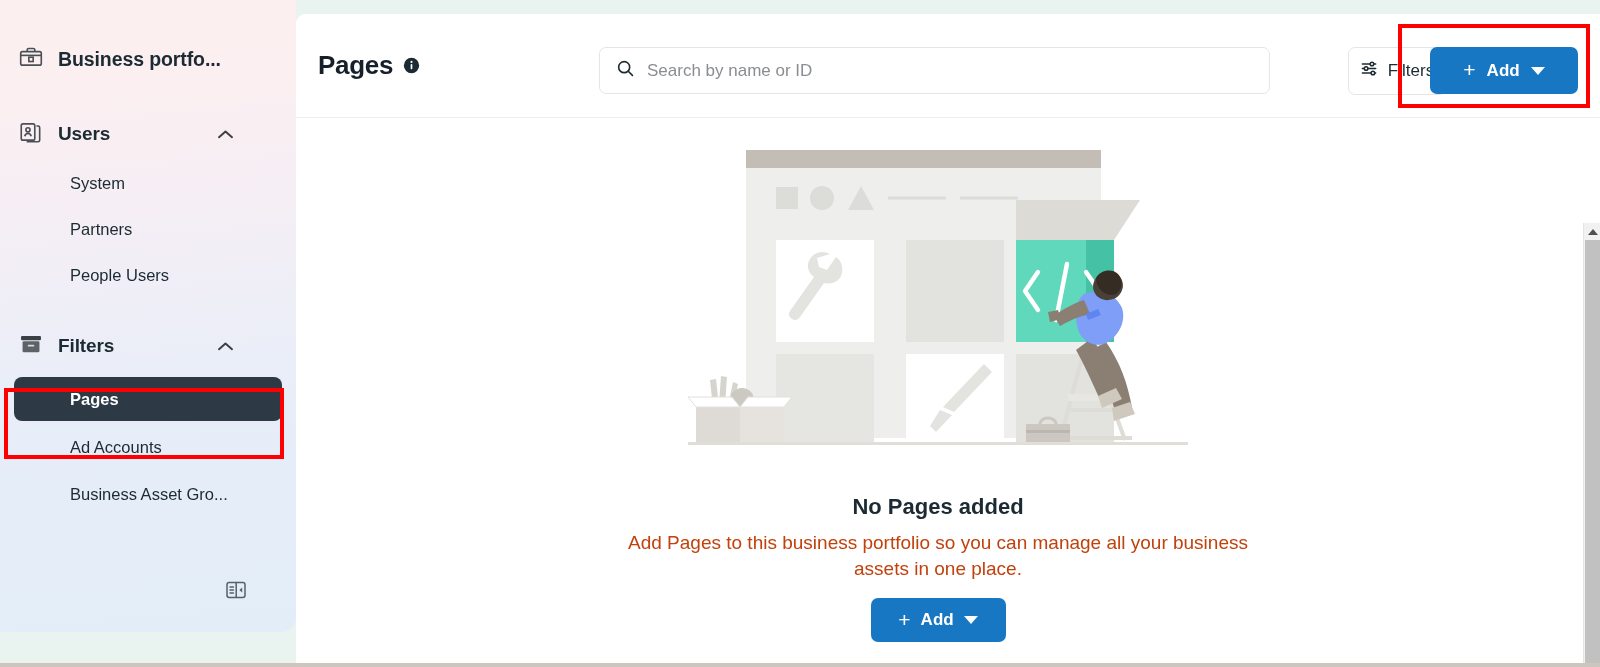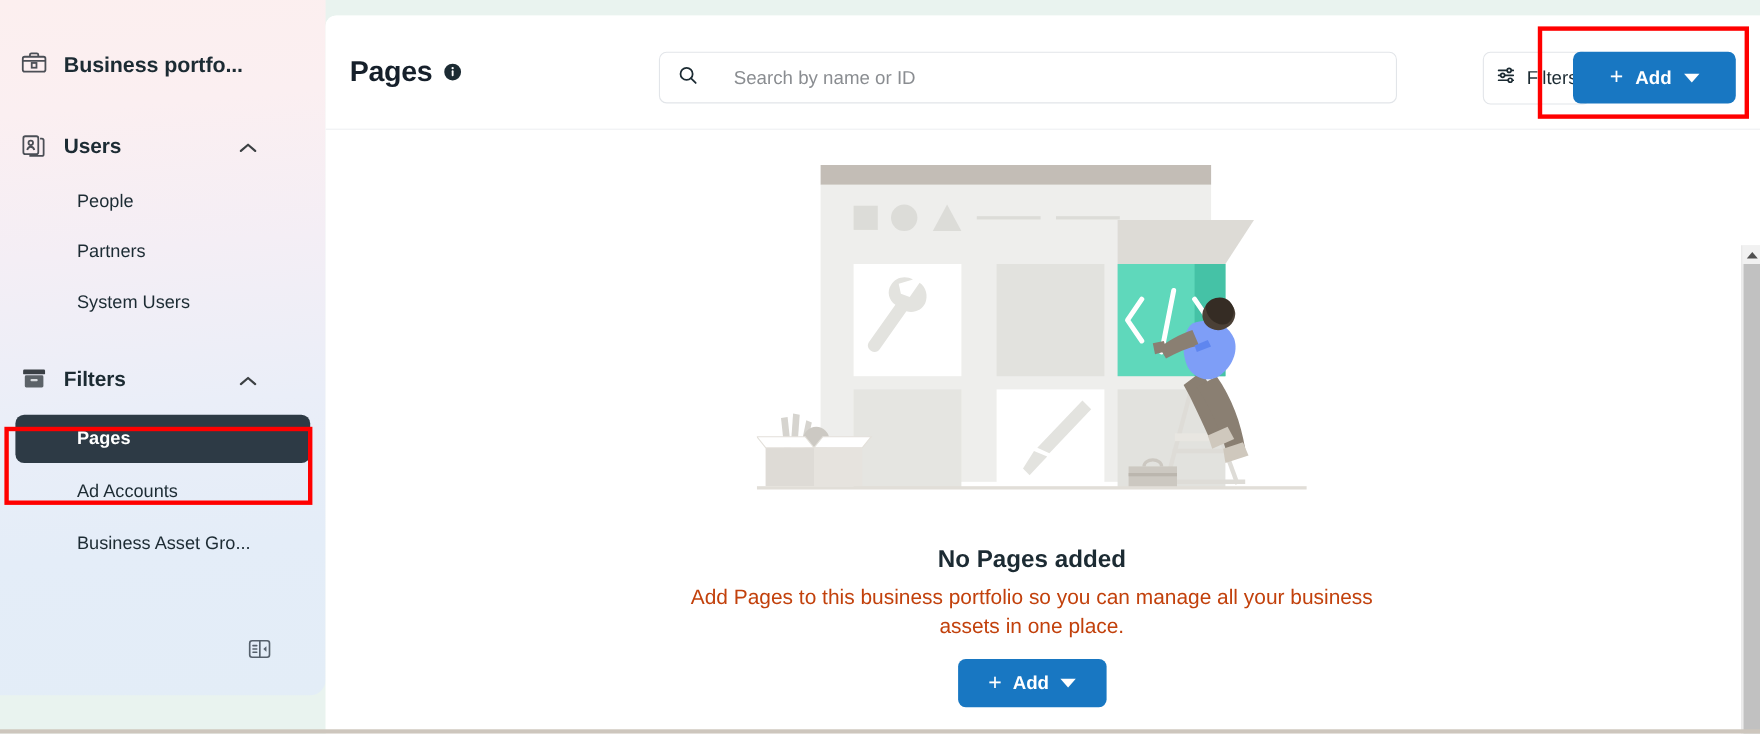--- a/index.html
+++ b/index.html
@@ -134,21 +134,20 @@
     gap: 12px;
     background: #fff;
   }
   .search-input {
     border: none; outline: none;
     flex: 1;
     font-size: 17px;
     font-family: "Liberation Sans", sans-serif;
     color: #a21caf;
     background: transparent;
-    margin-left: 20px;
   }
   .search-input::placeholder { color: #8a8d91; }
 
   .filters-btn {
     position: absolute;
     left: 1052px; top: 33px;
     width: 98px; height: 48px;
     border: 1px solid #e2e5e9;
     border-radius: 7px;
     display: flex; align-items: center; justify-content: center;
@@ -298,27 +297,27 @@
         </span>
         <span class="nav-group-label">Users</span>
         <span class="chevron">
           <svg width="17" height="11" viewBox="0 0 17 11" fill="none" stroke="#3c4043" stroke-width="2" stroke-linecap="round" stroke-linejoin="round">
             <path d="M2 8.2L8.5 2.6 15 8.2"></path>
           </svg>
         </span>
       </div>
       <div class="nav-sub">
         <div class="nav-item">
-          <span>People</span>
+          <span>System</span>
         </div>
         <div class="nav-item">
           <span>Partners</span>
         </div>
         <div class="nav-item">
-          <span>System Users</span>
+          <span>People Users</span>
         </div>
       </div>
     </div>
 
     <div class="nav-section" id="accounts-section">
       <div class="nav-group-header">
         <span>
           <svg width="26" height="26" viewBox="0 0 24 24" fill="none">
             <rect x="2.8" y="4.6" width="18.4" height="4" rx="1" fill="#3a3f45"></rect>
             <rect x="4.2" y="9.4" width="15.6" height="10.2" rx="1.2" fill="#5c6268"></rect>

